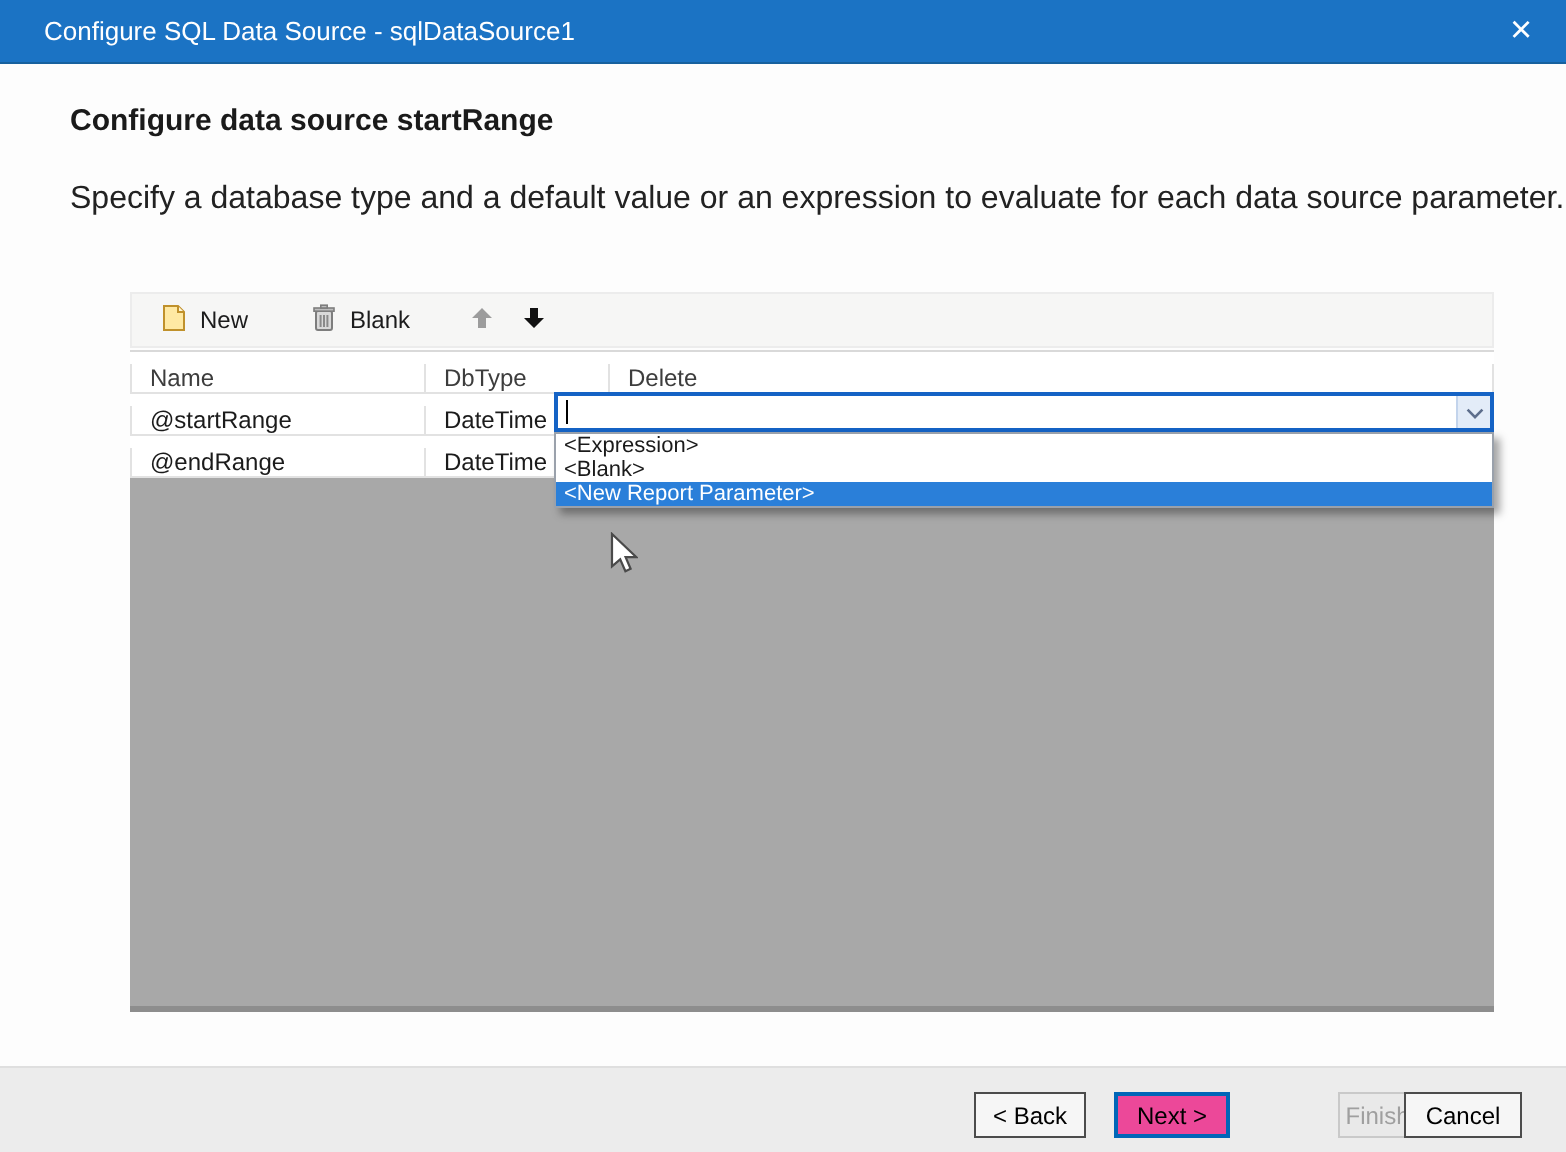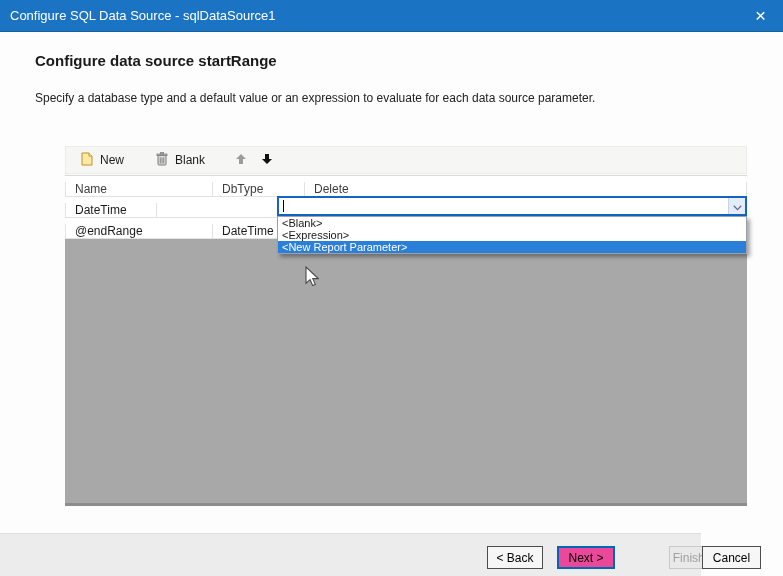--- a/index.html
+++ b/index.html
@@ -1,29 +1,29 @@
 <!DOCTYPE html>
 <html><head>
 <meta charset="utf-8">
 <style>
   * { margin:0; padding:0; box-sizing:border-box; }
   html,body { width:783px; height:576px; background:#e9eceb; font-family:"Liberation Sans", sans-serif; }
   .window { position:relative; width:783px; height:576px; background:#fdfdfd; overflow:hidden; }
 
   
   .titlebar { position:absolute; left:0; top:0; width:783px; height:32px; background:#1b73c4;
-              border-bottom:1px solid #17619e; display:flex; align-items:center; }
+              border-bottom:1px solid #17619e; display:flex; align-items:center;padding-left:12px; }
   .titlebar .title { color:#ffffff; font-size:13px; padding-left:10px; }
   .titlebar .close { position:absolute; right:0; top:0; width:45px; height:31px; color:#ffffff;
                      font-size:19px; display:flex; align-items:center; justify-content:center; cursor:default; }
 
   
   .content { position:absolute; left:0; top:32px; width:783px; height:501px; background:#fdfdfd; }
   .heading { position:absolute; left:35px; top:20px; font-size:15px; font-weight:700; color:#1a1a1a; }
-  .description { position:absolute; left:35px; top:59px; font-size:12px; color:#222222; }
+  .description { position:absolute; left:35px; top:59px; font-size:16px; color:#222222; }
 
   
   .panel { position:absolute; left:36px; top:114px; width:711px; height:360px; display:flex; flex-direction:column;padding-left:29px; }
   .toolbar { height:28px; background:#f6f6f5; border:1px solid #ececec; display:flex; align-items:center;
              padding-left:6px; margin-bottom:1px; }
   .tbtn { display:flex; align-items:center; gap:7px; padding:3px 9px; font-size:12px; color:#1c1c1c; }
   .tbtn.arrowbtn { padding:3px 7px; }
   .tb-gap { width:14px; }
 
   .grid { border-top:1px solid #d9d9d9; }
@@ -47,21 +47,21 @@
   
   .dropdown { position:absolute; left:277px; top:216px; width:470px; background:#ffffff;
               border:1px solid #9aa1ab; box-shadow:3px 3px 4px rgba(0,0,0,0.35); z-index:6; }
   .dd-item { height:12px; line-height:12px; font-size:11px; padding-left:4px; color:#1a1a1a; }
   .dd-item.selected { background:#2a7fd9; color:#ffffff; }
 
   
   .cursor { position:absolute; left:304px; top:266px; z-index:9; pointer-events:none; }
 
   
-  .footer { position:absolute; left:0; top:533px; width:701px; height:43px; background:#ececec;
+  .footer { position:absolute; left:0; top:533px; width:783px; height:43px; background:#ececec;
             border-top:1px solid #dfdfdf; }
   .btn { position:absolute; top:12px; height:23px; background:#f6f6f6; border:1px solid #4c4c4c;
          font-family:"Liberation Sans", sans-serif; font-size:12px; color:#000;
          display:flex; align-items:center; justify-content:center; }
   .btn-back   { left:487px; width:56px; }
   .btn-next   { left:557px; width:58px; border:2px solid #0066b8; background:#ec4899; }
   .btn-finish { left:629px; width:60px; background:#e9e9e9; border:1px solid #c9c9c9; color:#9f9f9f;margin-left:40px; }
   .btn-cancel { left:702px; width:59px; }
 </style>
 </head>
@@ -121,20 +121,21 @@
         </div>
       </div>
 
       <div class="grid">
         <div class="grid-row grid-header">
           <div class="cell c-name">Name</div>
           <div class="cell c-dbtype">DbType</div>
           <div class="cell c-value">Delete</div>
         </div>
         <div class="grid-row">
+          <div class="cell c-name">@startRange</div>
           <div class="cell c-dbtype">DateTime</div>
           <div class="cell c-value"></div>
         </div>
         <div class="grid-row">
           <div class="cell c-name">@endRange</div>
           <div class="cell c-dbtype">DateTime</div>
           <div class="cell c-value"></div>
         </div>
       </div>
 
@@ -150,22 +151,22 @@
     <div class="drop-btn">
       <span>
         <svg width="9" height="6" viewBox="0 0 9 6">
             <path d="M0.8 0.8 L4.5 4.6 L8.2 0.8" fill="none" stroke="#5d6e8c" stroke-width="1.3"></path>
           </svg>
       </span>
     </div>
   </div>
 
   <div class="dropdown">
+    <div class="dd-item">&lt;Expression&gt;</div>
     <div class="dd-item">&lt;Blank&gt;</div>
-    <div class="dd-item">&lt;Expression&gt;</div>
     <div class="dd-item selected">&lt;New Report Parameter&gt;</div>
   </div>
 
   <div class="cursor">
     <svg width="15" height="22" viewBox="0 0 15 22">
       <path d="M2 1 L2 17.2 L6.1 13.7 L8.7 19.6 L11.3 18.4 L8.8 12.6 L14.2 12.6 Z" fill="#ffffff" stroke="#4a4a4a" stroke-width="1.1"></path>
     </svg>
   </div>
 
   <div class="footer">

